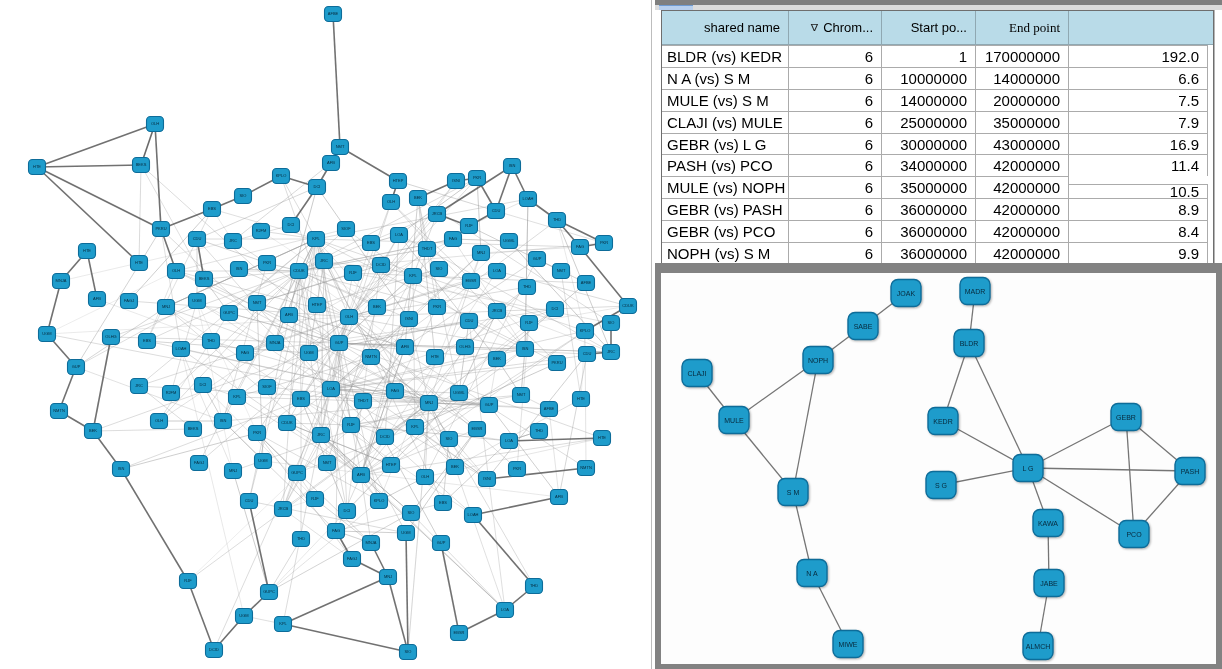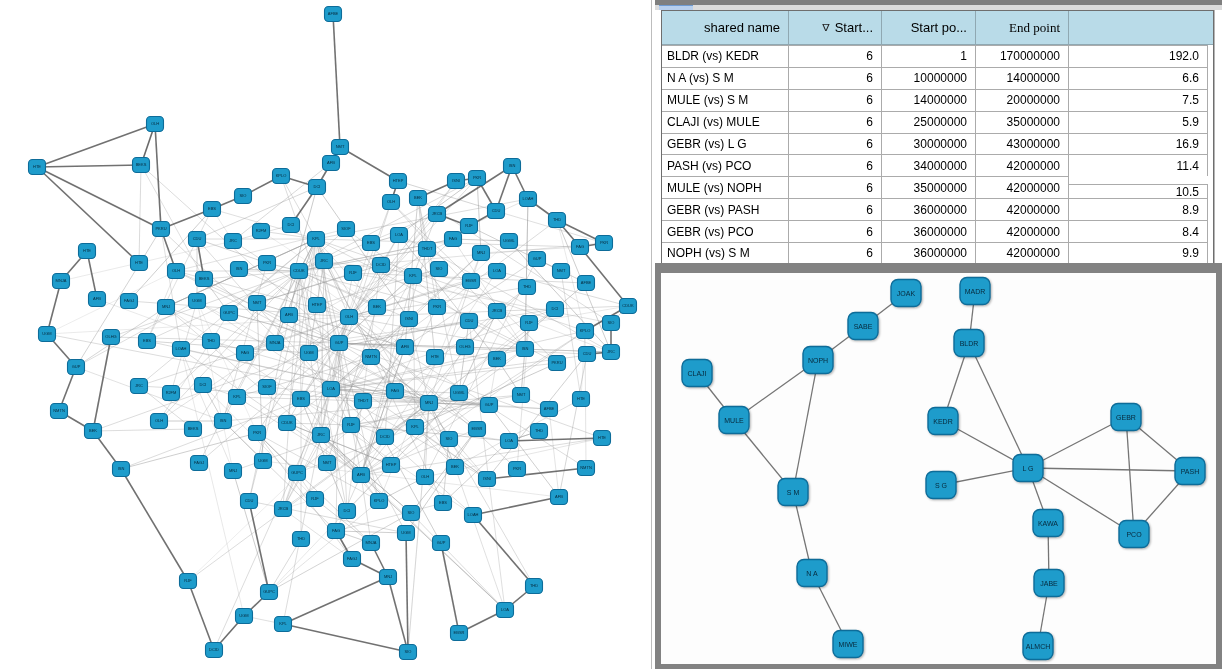--- a/index.html
+++ b/index.html
@@ -17,21 +17,21 @@
   .corner-box{position:absolute;left:1199px;top:11px;width:21px;height:12px;background:#c9c9c9;border:1px solid #9a9a9a;box-sizing:border-box;}
   
   .attr-table{position:absolute;left:661px;top:10px;width:553px;height:253px;
               border:1px solid #6e6e6e;box-sizing:border-box;background:#fff;}
   .thead{display:flex;height:34px;background:#b9dbe8;border-bottom:1px solid #8fa8b2;box-sizing:border-box;}
   .th{display:flex;align-items:center;justify-content:flex-end;box-sizing:border-box;
       border-right:1px solid #8fa8b2;font-size:13px;color:#000;padding-right:8px;white-space:nowrap;overflow:hidden;}
   .th .filter{font-size:11px;color:#222;margin-right:5px;transform:scaleY(.9);}
   .tr{display:flex;height:21.9px;box-sizing:border-box;background:#fff;}
   .td{display:flex;align-items:center;box-sizing:border-box;border-right:1px solid #ababab;
-      border-top:1px solid #ababab;font-size:12px;color:#000;white-space:nowrap;overflow:hidden;}
+      border-top:1px solid #ababab;font-size:15px;color:#000;white-space:nowrap;overflow:hidden;}
   .td.num{justify-content:flex-end;padding-right:8px;}
   .td.name{justify-content:flex-start;padding-left:5px;}
   
   .scroll-strip{position:absolute;left:1214px;top:10px;width:8px;height:253px;background:#fff;border-left:1px solid #b5b5b5;box-sizing:border-box;}
   
   .detail-panel{position:absolute;left:655px;top:263px;width:567px;height:406px;background:#828282;}
   .detail-inner{position:absolute;left:6px;top:10px;width:555px;height:391px;background:#fdfdfd;}
   .detail-inner svg{display:block;}
   .dn-rect{filter:drop-shadow(1px 1.5px 1px rgba(0,0,0,0.30));}
   text{user-select:none;}
@@ -1149,21 +1149,21 @@
   </div>
   <div class="corner-box"></div>
 
   <div class="attr-table">
     <div class="thead" id="thead">
         <div class="th" style="width: 127px; text-align: right;">
           <span>shared name</span>
         </div>
         <div class="th" style="width: 93px;">
           <span class="filter">∇</span>
-          <span>Start...</span>
+          <span>Chrom...</span>
         </div>
         <div class="th" style="width: 94px;">
           <span>Start po...</span>
         </div>
         <div class="th" style="width: 93px; font-family: Liberation Serif, serif;">
           <span>End point</span>
         </div>
       </div>
     <div id="tbody">
         <div class="tr">
@@ -1185,21 +1185,21 @@
           <div class="td num" style="width: 93px;">6</div>
           <div class="td num" style="width: 94px;">14000000</div>
           <div class="td num" style="width: 93px;">20000000</div>
           <div class="td num" style="width: 139px;">7.5</div>
         </div>
         <div class="tr">
           <div class="td name" style="width: 127px;">CLAJI (vs) MULE</div>
           <div class="td num" style="width: 93px;">6</div>
           <div class="td num" style="width: 94px;">25000000</div>
           <div class="td num" style="width: 93px;">35000000</div>
-          <div class="td num" style="width: 139px;">5.9</div>
+          <div class="td num" style="width: 139px;">7.9</div>
         </div>
         <div class="tr">
           <div class="td name" style="width: 127px;">GEBR (vs) L G</div>
           <div class="td num" style="width: 93px;">6</div>
           <div class="td num" style="width: 94px;">30000000</div>
           <div class="td num" style="width: 93px;">43000000</div>
           <div class="td num" style="width: 139px;">16.9</div>
         </div>
         <div class="tr">
           <div class="td name" style="width: 127px;">PASH (vs) PCO</div>

